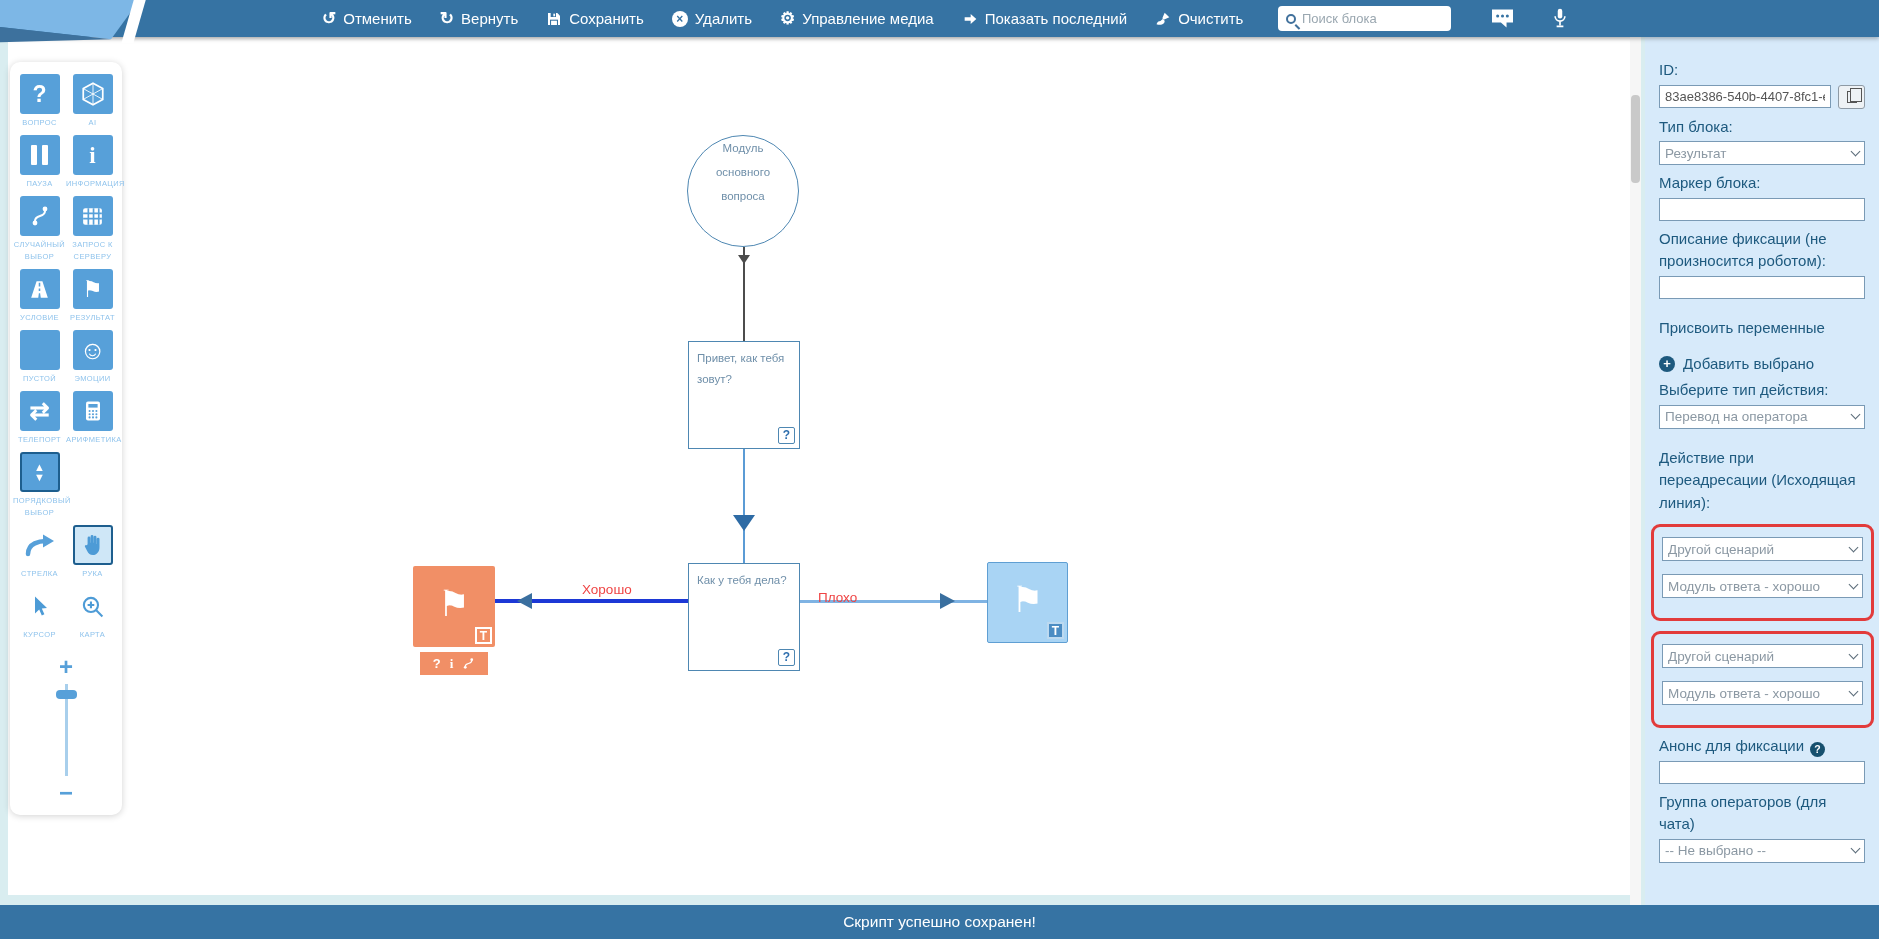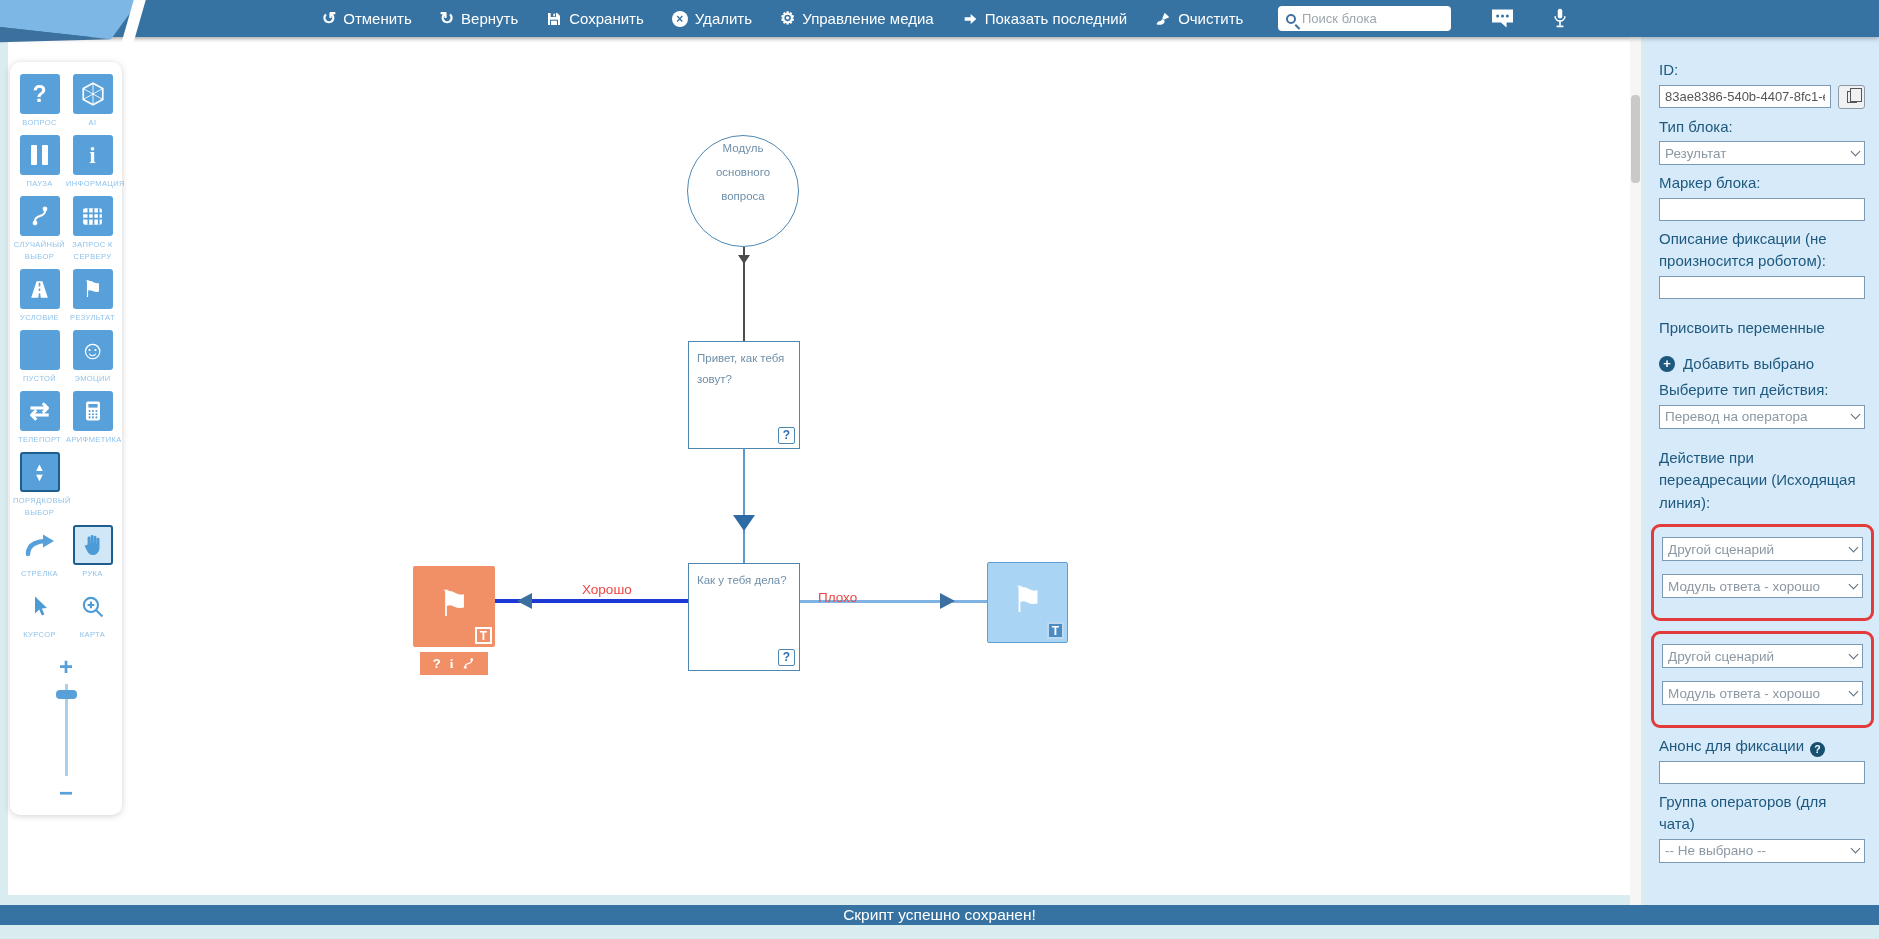--- a/index.html
+++ b/index.html
@@ -140,21 +140,21 @@
     line-height:1; flex:none; }
   .alert-group { border:3px solid #e23b3b; border-radius:9px; padding:10px 8px 12px;
     margin:10px -9px 4px -8px; }
   .alert-group .sel { margin-bottom:8px; }
   .alert-group .sel + .sel { margin-top:13px; }
   .help-circle { display:inline-flex; width:15px; height:15px; border-radius:50%;
     background:#16506e; color:#fff; font-size:10.5px; font-weight:bold; align-items:center;
     justify-content:center; vertical-align:-2px; margin-left:6px; }
 
   
-  .statusbar { position:absolute; left:0; top:905px; width:1879px; height:20px; background:#3673a3;
+  .statusbar { position:absolute; left:0; top:905px; width:1879px; height:34px; background:#3673a3;
     color:#fff; display:flex; align-items:center; justify-content:center; font-size:15.5px; z-index:30;}
 </style>
 </head>
 <body>
 
 <div class="canvas">
   <div class="edge vline1"></div>
   <div class="tri arr1"></div>
   <div class="edge vline2"></div>
   <div class="tri arr2"></div>

